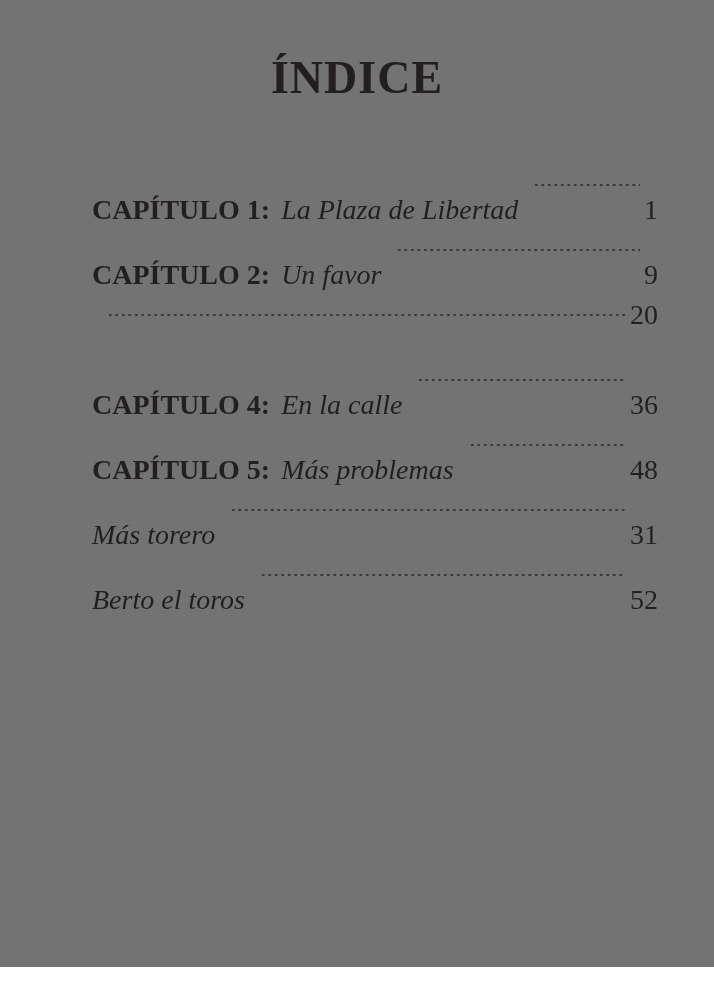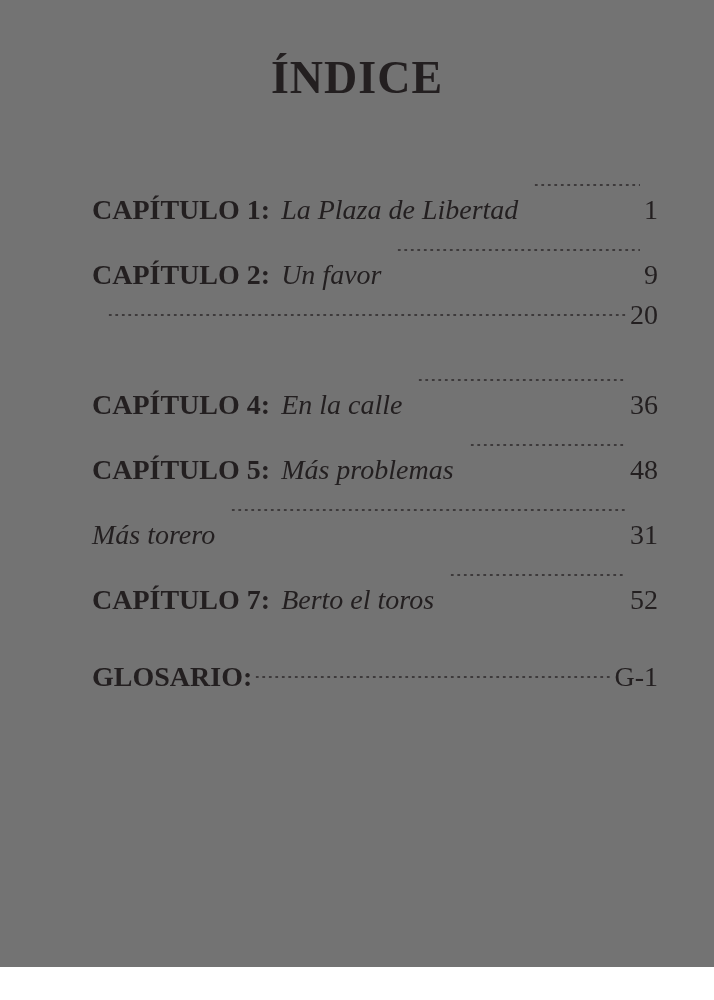--- a/index.html
+++ b/index.html
@@ -102,26 +102,20 @@
       <span class="page-num">48</span>
     </div>
 
     <div class="toc-row">
       <span class="chapter-title">Más torero</span>
       <span class="dot-leader"></span>
       <span class="page-num">31</span>
     </div>
 
     <div class="toc-row">
-      <span class="chapter-label">CAPÍTULO 7:</span>
       <span class="chapter-title">Berto el toros</span>
       <span class="dot-leader"></span>
       <span class="page-num">52</span>
     </div>
 
-    <div class="toc-row glossary-row">
-      <span class="chapter-label" style="margin-right:0;">GLOSARIO:</span>
-      <span class="dot-leader tight"></span>
-      <span class="page-num">G-1</span>
-    </div>
 
   </div>
 </div>
 
 </body></html>

